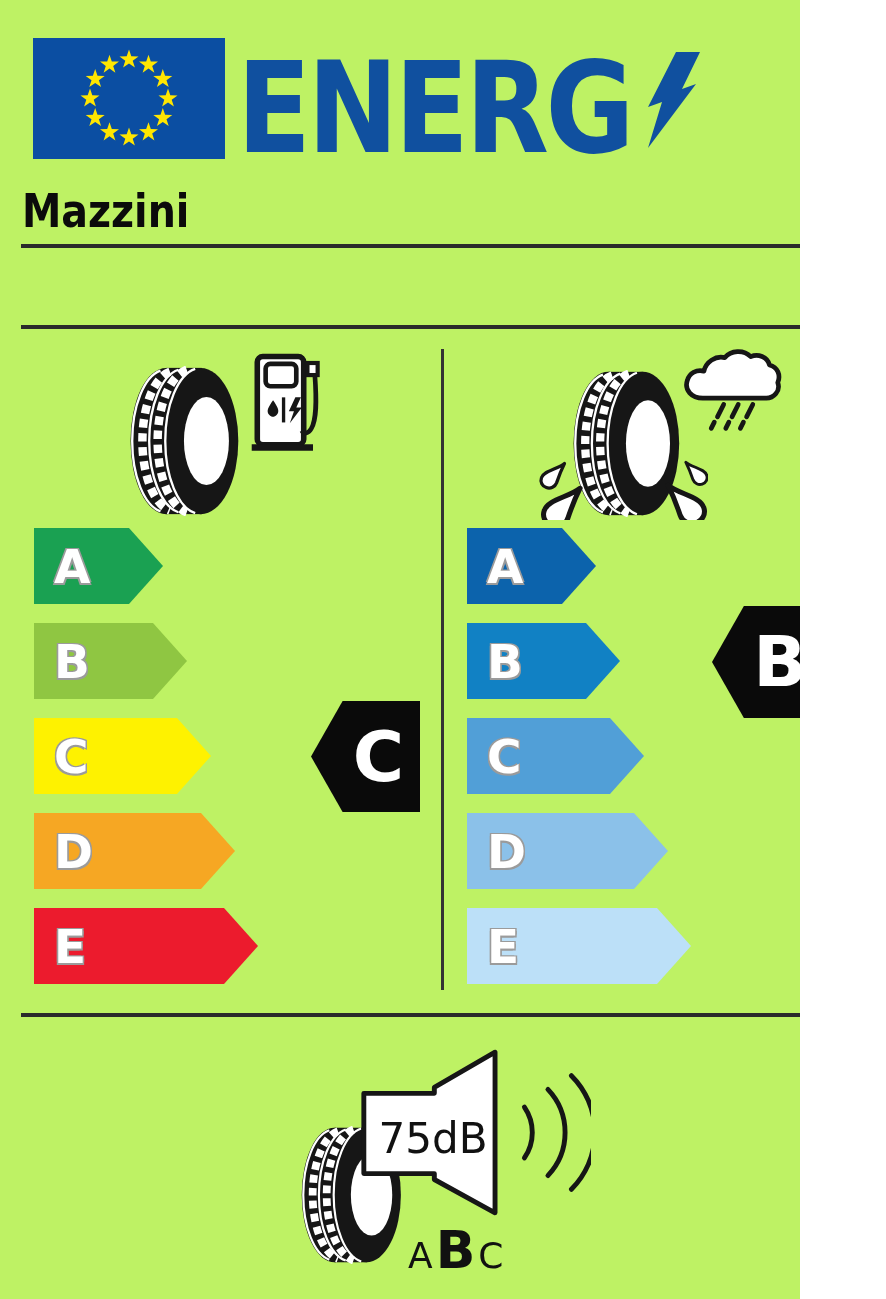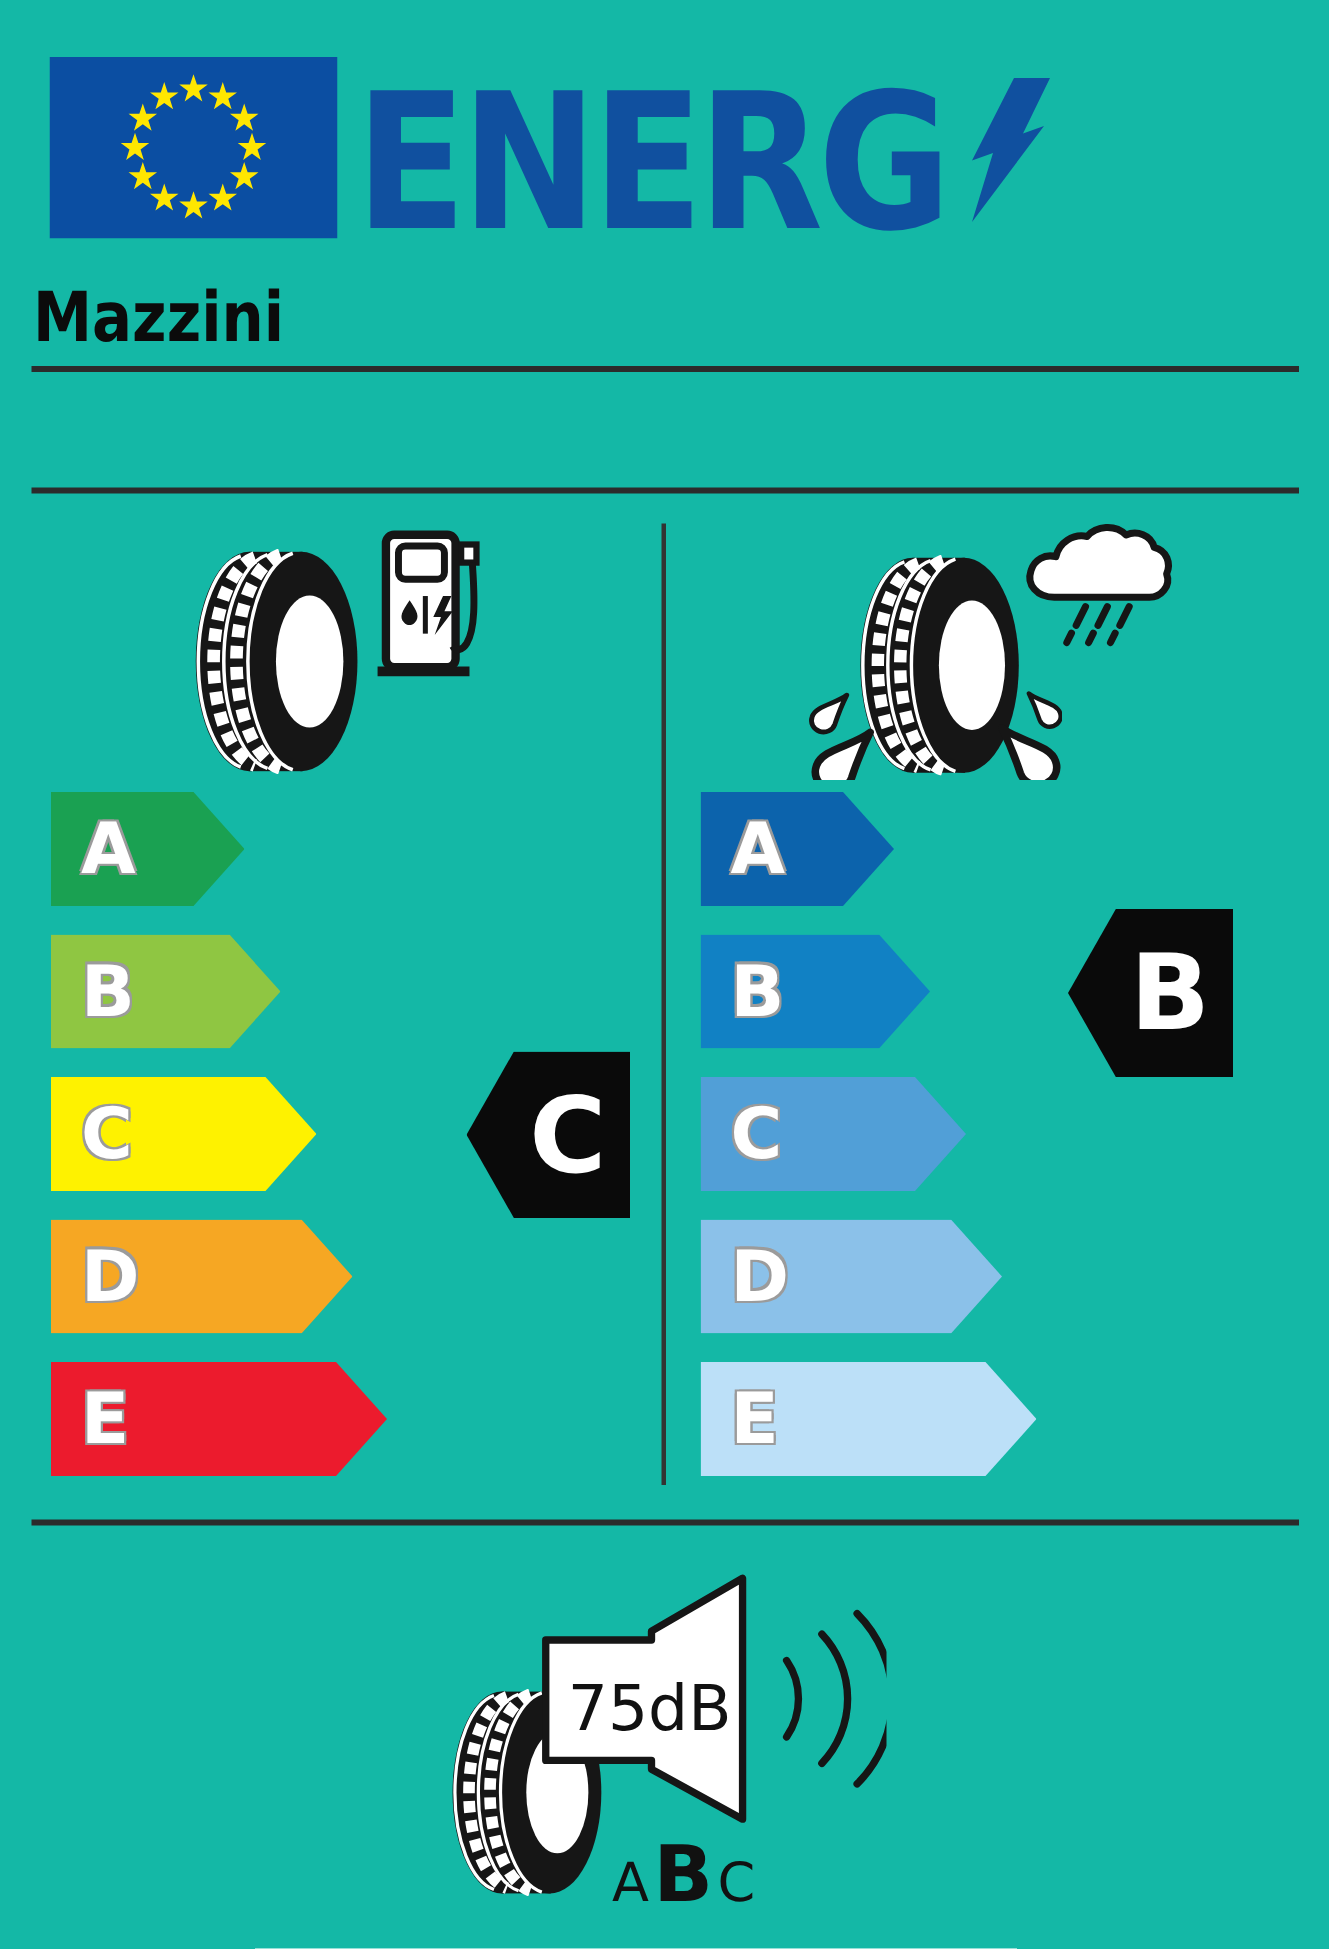--- a/index.html
+++ b/index.html
@@ -1,16 +1,16 @@
 <!DOCTYPE html>
 <html><head>
 <meta charset="utf-8">
 <style>
   html,body{margin:0;padding:0;background:#fff;}
-  #root{position:relative;width:886px;height:1299px;background:#14b8a6;overflow:hidden;
+  #root{position:relative;width:800px;height:1299px;background:#bef264;overflow:hidden;
         font-family:"DejaVu Sans","Liberation Sans",sans-serif;}
   .abs{position:absolute;}
 
   
   #energ-wordmark{left:237px;top:46px;font-size:126px;font-weight:bold;line-height:1;
         letter-spacing:-4px;transform:scaleX(0.86);transform-origin:left top;}
   #brand-name{left:22px;top:188px;font-size:46px;font-weight:bold;color:#0b0b0b;
         transform:scaleX(0.86);transform-origin:left top;line-height:1;}
 
   

